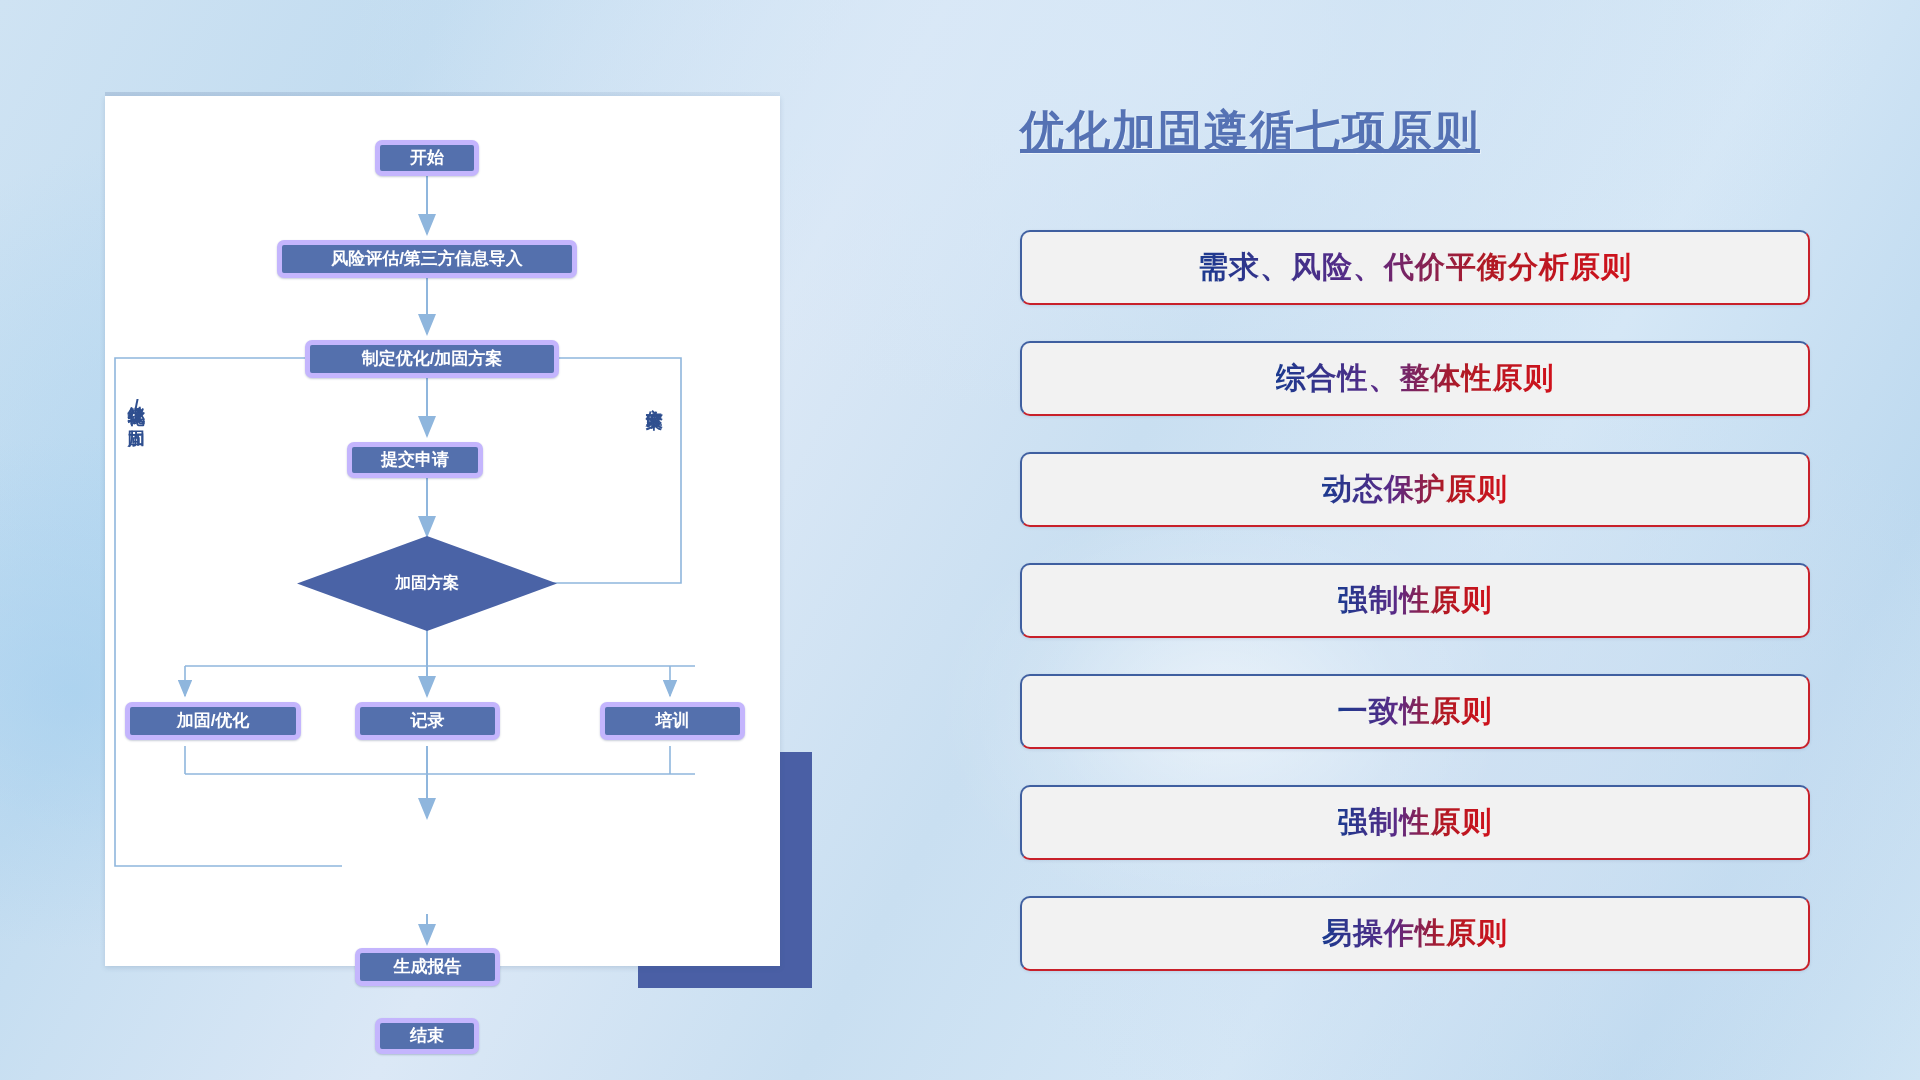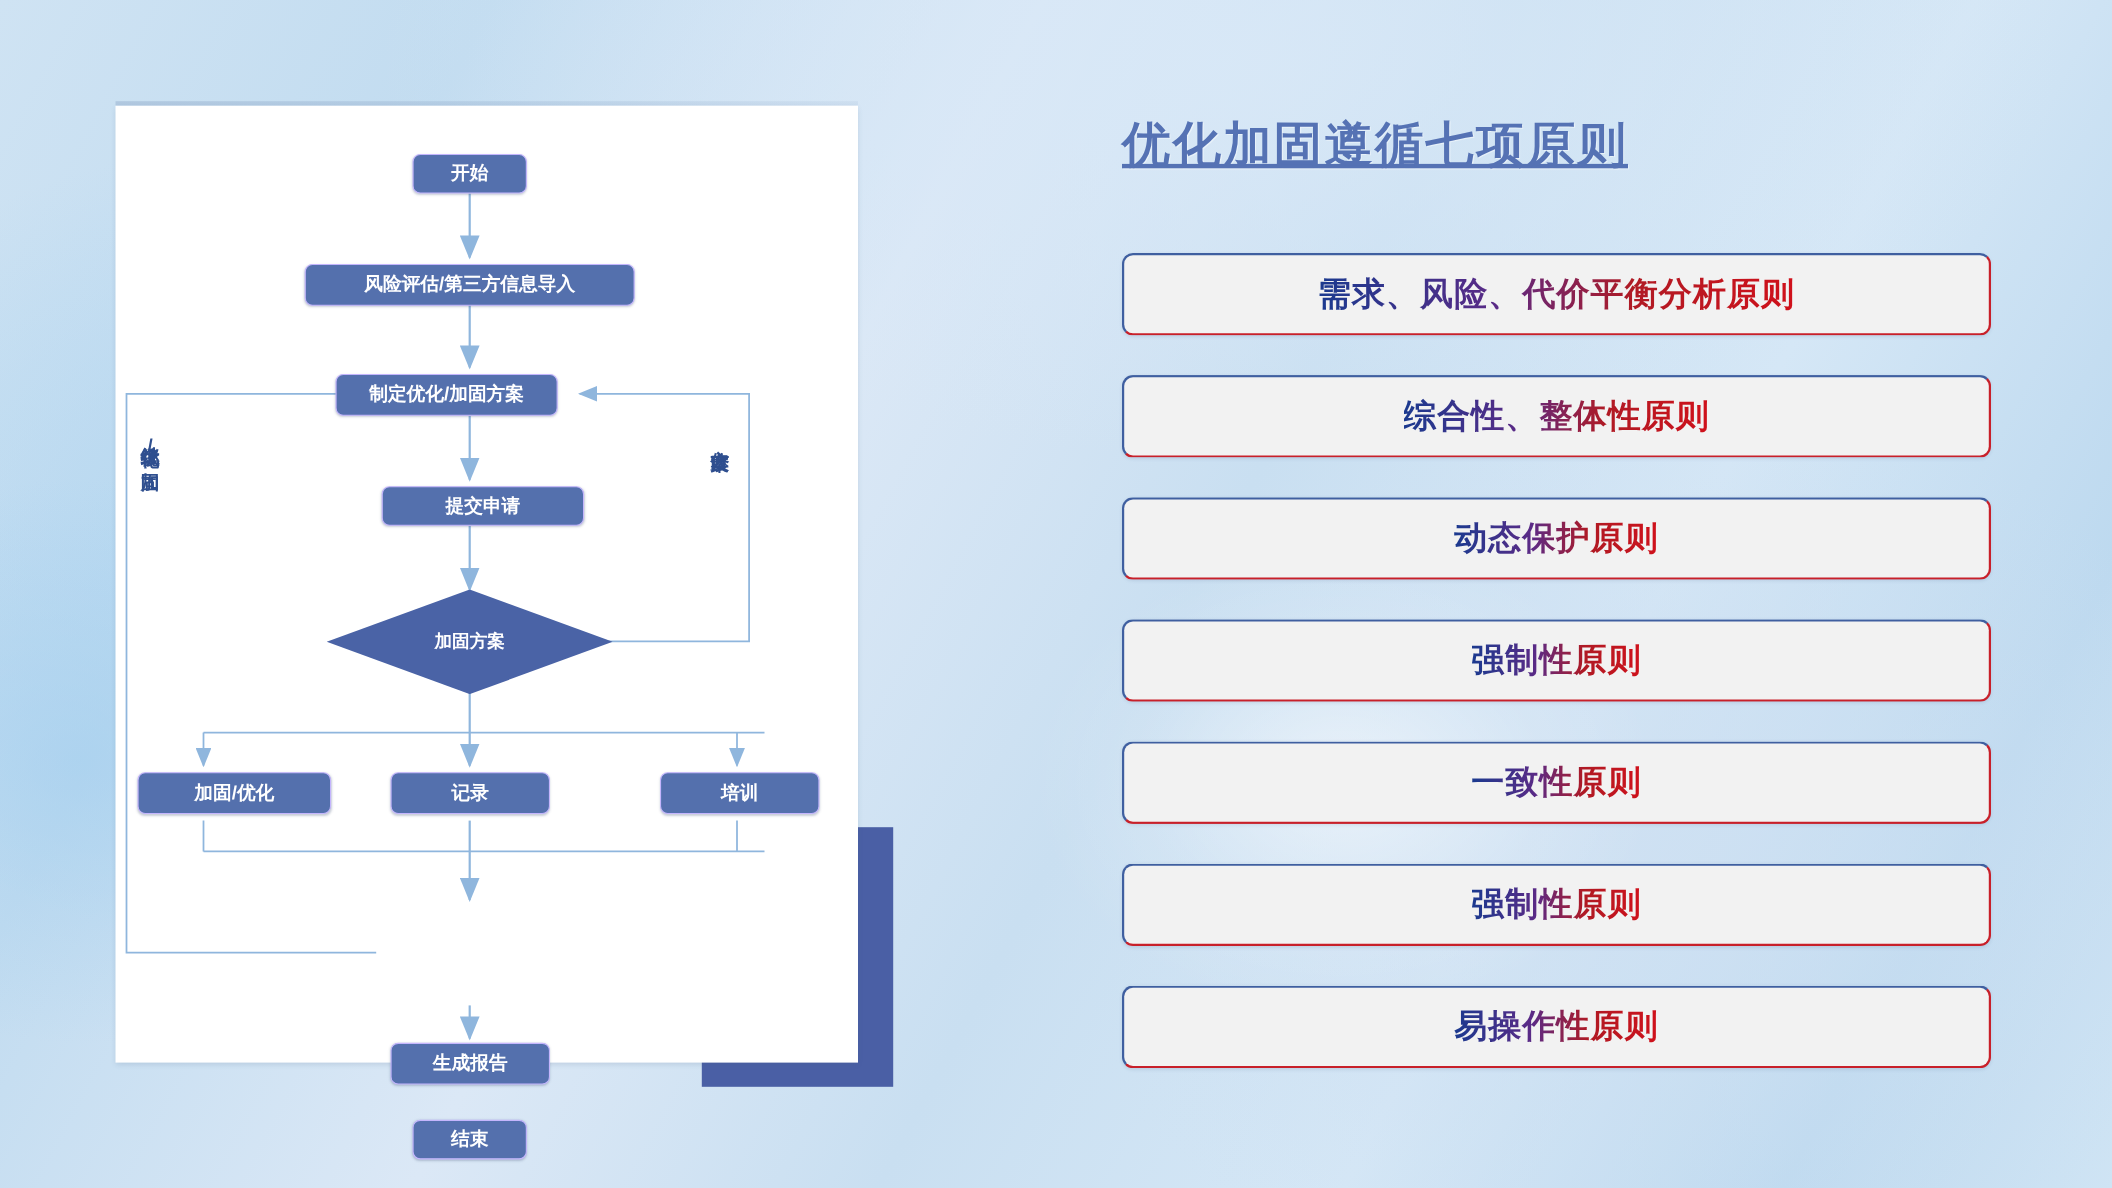--- a/index.html
+++ b/index.html
@@ -57,21 +57,21 @@
   .flow-svg { position:absolute; left:0; top:0; width:675px; height:870px; }
 
   
   .node {
     position:absolute;
     display:flex; align-items:center; justify-content:center;
     color:#ffffff;
     font-weight:bold;
     background:#5470ad;
     border-radius:7px;
-    border:1px solid #c4b5fd;
+    border:5px solid #c4b5fd;
     text-align:center;
     line-height:1.1;
     white-space:nowrap;
     z-index: 4;
     box-shadow: 0 1px 2px rgba(40,60,100,0.25);
   }
   .diamond-wrap { position:absolute; z-index:4; }
   .diamond-wrap svg { display:block; }
   .diamond-label {
     position:absolute; inset:0;
@@ -171,25 +171,25 @@
     </svg>
 
     <div class="node" style="left:270px; top:44px; width:104px; height:36px; font-size:17px;">
       <span>开始</span>
     </div>
 
     <div class="node" style="left:172px; top:144px; width:300px; height:38px; font-size:17px;">
       <span>风险评估/第三方信息导入</span>
     </div>
 
-    <div class="node" style="left:200px; top:244px; width:202px; height:38px; font-size:17px;">
+    <div class="node" style="left:200px; top:244px; width:254px; height:38px; font-size:17px;">
       <span>制定优化/加固方案</span>
     </div>
 
-    <div class="node" style="left:242px; top:346px; width:184px; height:36px; font-size:17px;">
+    <div class="node" style="left:242px; top:346px; width:136px; height:36px; font-size:17px;">
       <span>提交申请</span>
     </div>
 
     <div class="diamond-wrap" style="left:192px; top:440px; width:260px; height:95px;">
       <svg width="260" height="95" viewBox="0 0 260 95">
         <polygon points="130,0 260,47.5 130,95 0,47.5" fill="#4a63a6"></polygon>
       </svg>
       <div class="diamond-label" style="font-size:16px;">
         <span>加固方案</span>
       </div>

